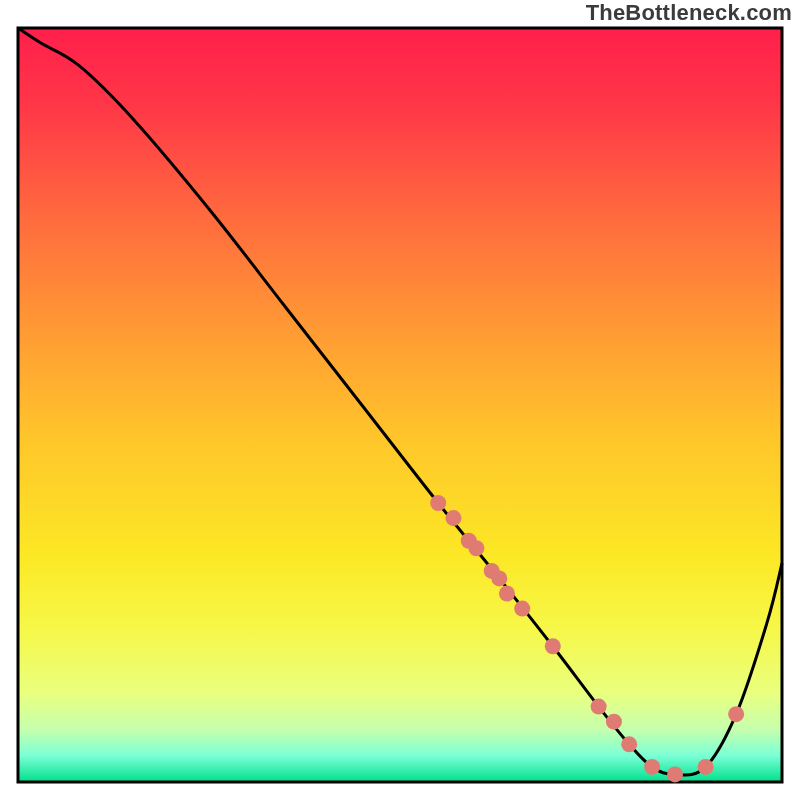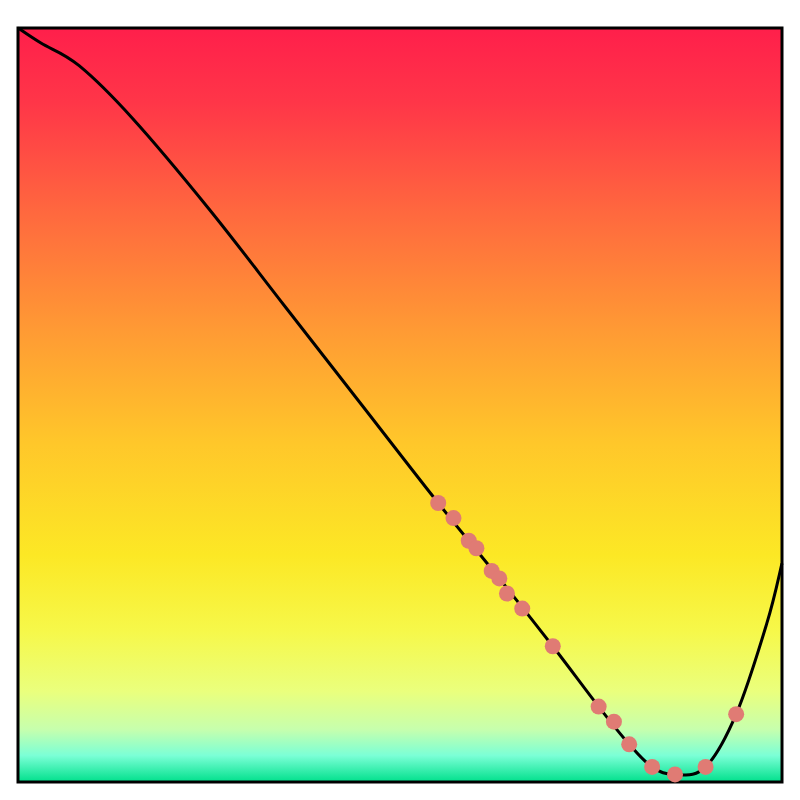--- a/index.html
+++ b/index.html
@@ -25,20 +25,21 @@
     letter-spacing: 0.2px;
   }
   svg {
     display: block;
   }
 </style>
 </head>
 <body>
 
 <div class="wrap">
+  <div class="watermark">TheBottleneck.com</div>
 
   <svg id="chart-svg" width="800" height="800" viewBox="0 0 800 800">
     <defs>
       <linearGradient id="bg-grad" x1="0" y1="0" x2="0" y2="1">
           <stop offset="0.00%" stop-color="#ff1f4b"></stop>
           <stop offset="10.00%" stop-color="#ff3648"></stop>
           <stop offset="25.00%" stop-color="#ff6a3e"></stop>
           <stop offset="40.00%" stop-color="#ff9a34"></stop>
           <stop offset="55.00%" stop-color="#ffc72a"></stop>
           <stop offset="70.00%" stop-color="#fce825"></stop>

